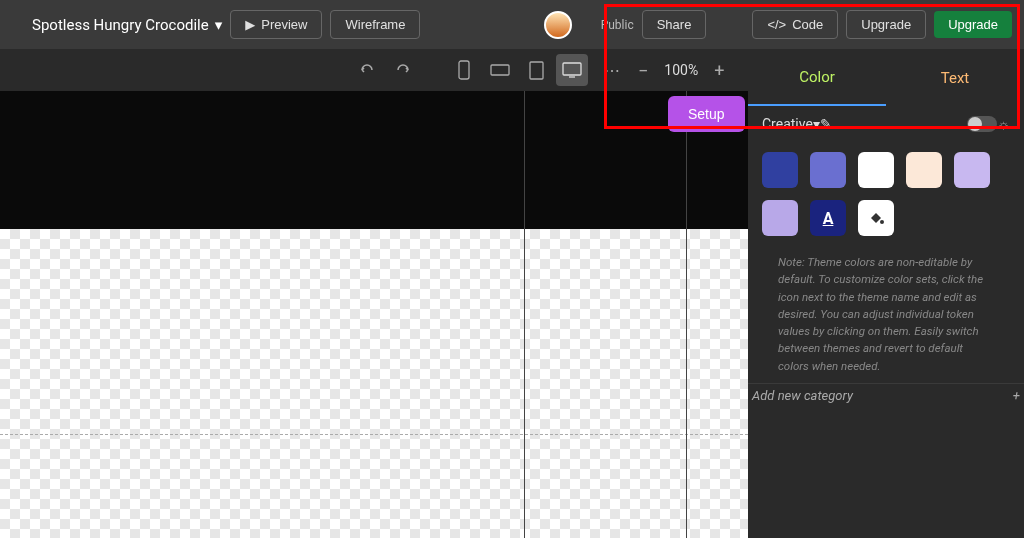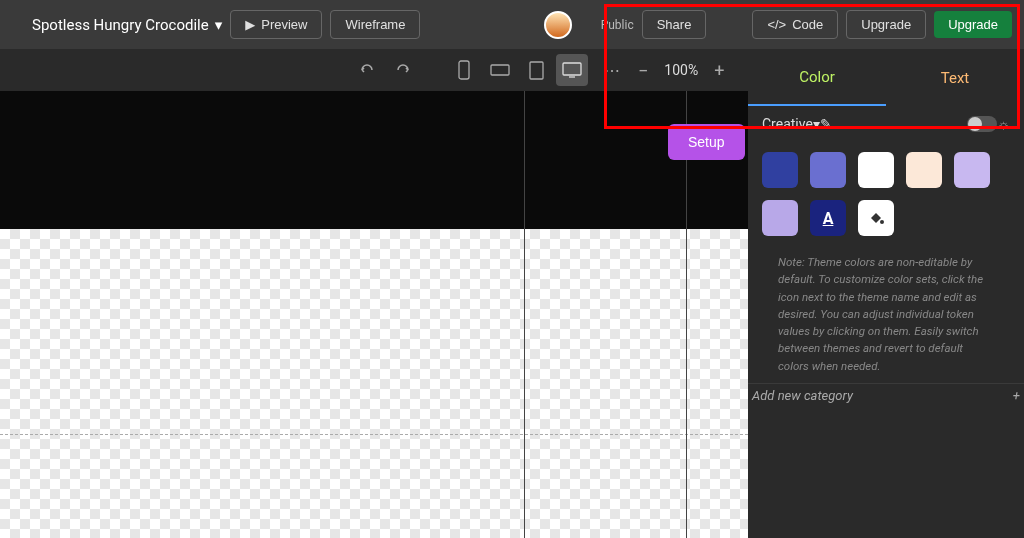--- a/index.html
+++ b/index.html
@@ -23,21 +23,21 @@
 
 .canvas-area { position:absolute; top:91px; left:0; width:748px; height:447px; background:#0a0a0a; }
 .canvas-header { height:138px; background:#0a0a0a; }
 .canvas-body { position:absolute; top:138px; left:0; width:748px; height:309px;
   background-image:linear-gradient(45deg,#e6e6e6 25%,transparent 25%),linear-gradient(-45deg,#e6e6e6 25%,transparent 25%),linear-gradient(45deg,transparent 75%,#e6e6e6 75%),linear-gradient(-45deg,transparent 75%,#e6e6e6 75%);
   background-size:20px 20px; background-position:0 0,0 10px,10px -10px,-10px 0; background-color:#fff;}
 .dashed-line { position:absolute; top:205px; left:0; width:100%; border-top:1px dashed #aaa; }
 .vline { position:absolute; top:0; left:524px; width:1px; height:447px; background:#444; }
 .vline2 { position:absolute; top:0; left:686px; width:1px; height:447px; background:#444; }
 
-.setup-btn { position:absolute; top:96px; left:668px; background:#b552e8; color:#fff; border:none; border-radius:6px; padding:10px 20px; font-size:14px; cursor:pointer;margin-top:28px; }
+.setup-btn { position:absolute; top:96px; left:668px; background:#b552e8; color:#fff; border:none; border-radius:6px; padding:10px 20px; font-size:14px; cursor:pointer; }
 
 .right-panel { position:absolute; top:49px; right:0; width:276px; height:489px; background:#2a2a2a; }
 .tabs { display:flex; height:57px; align-items:center; }
 .tab { flex:1; text-align:center; color:#fdba74; font-size:15px; cursor:pointer; padding:18px 0; }
 .tab.active { color:#bef264; border-bottom:2px solid #4a9eff; }
 .theme-row { display:flex; align-items:center; padding:10px 14px; color:#ddd; font-size:14px;text-align:right; }
 .theme-row .toggle { margin-left:auto; width:30px; height:16px; background:#555; border-radius:8px; position:relative; }
 .theme-row .toggle::after { content:''; position:absolute; width:14px; height:14px; background:#ccc; border-radius:50%; top:1px; left:1px; }
 .sun-icon { color:#aaa; }
 .swatches { display:flex; flex-wrap:wrap; gap:12px; padding:10px 14px; }

